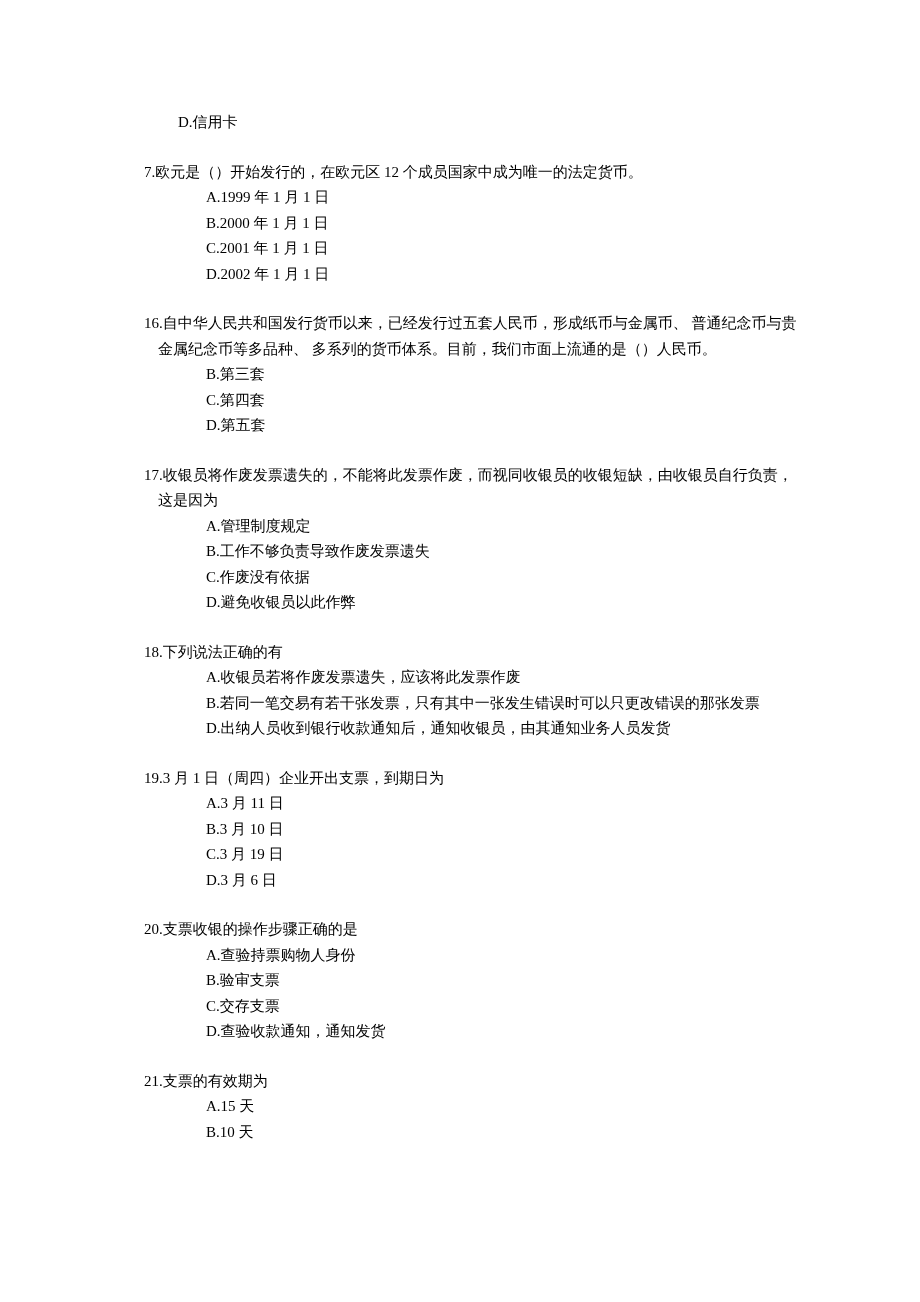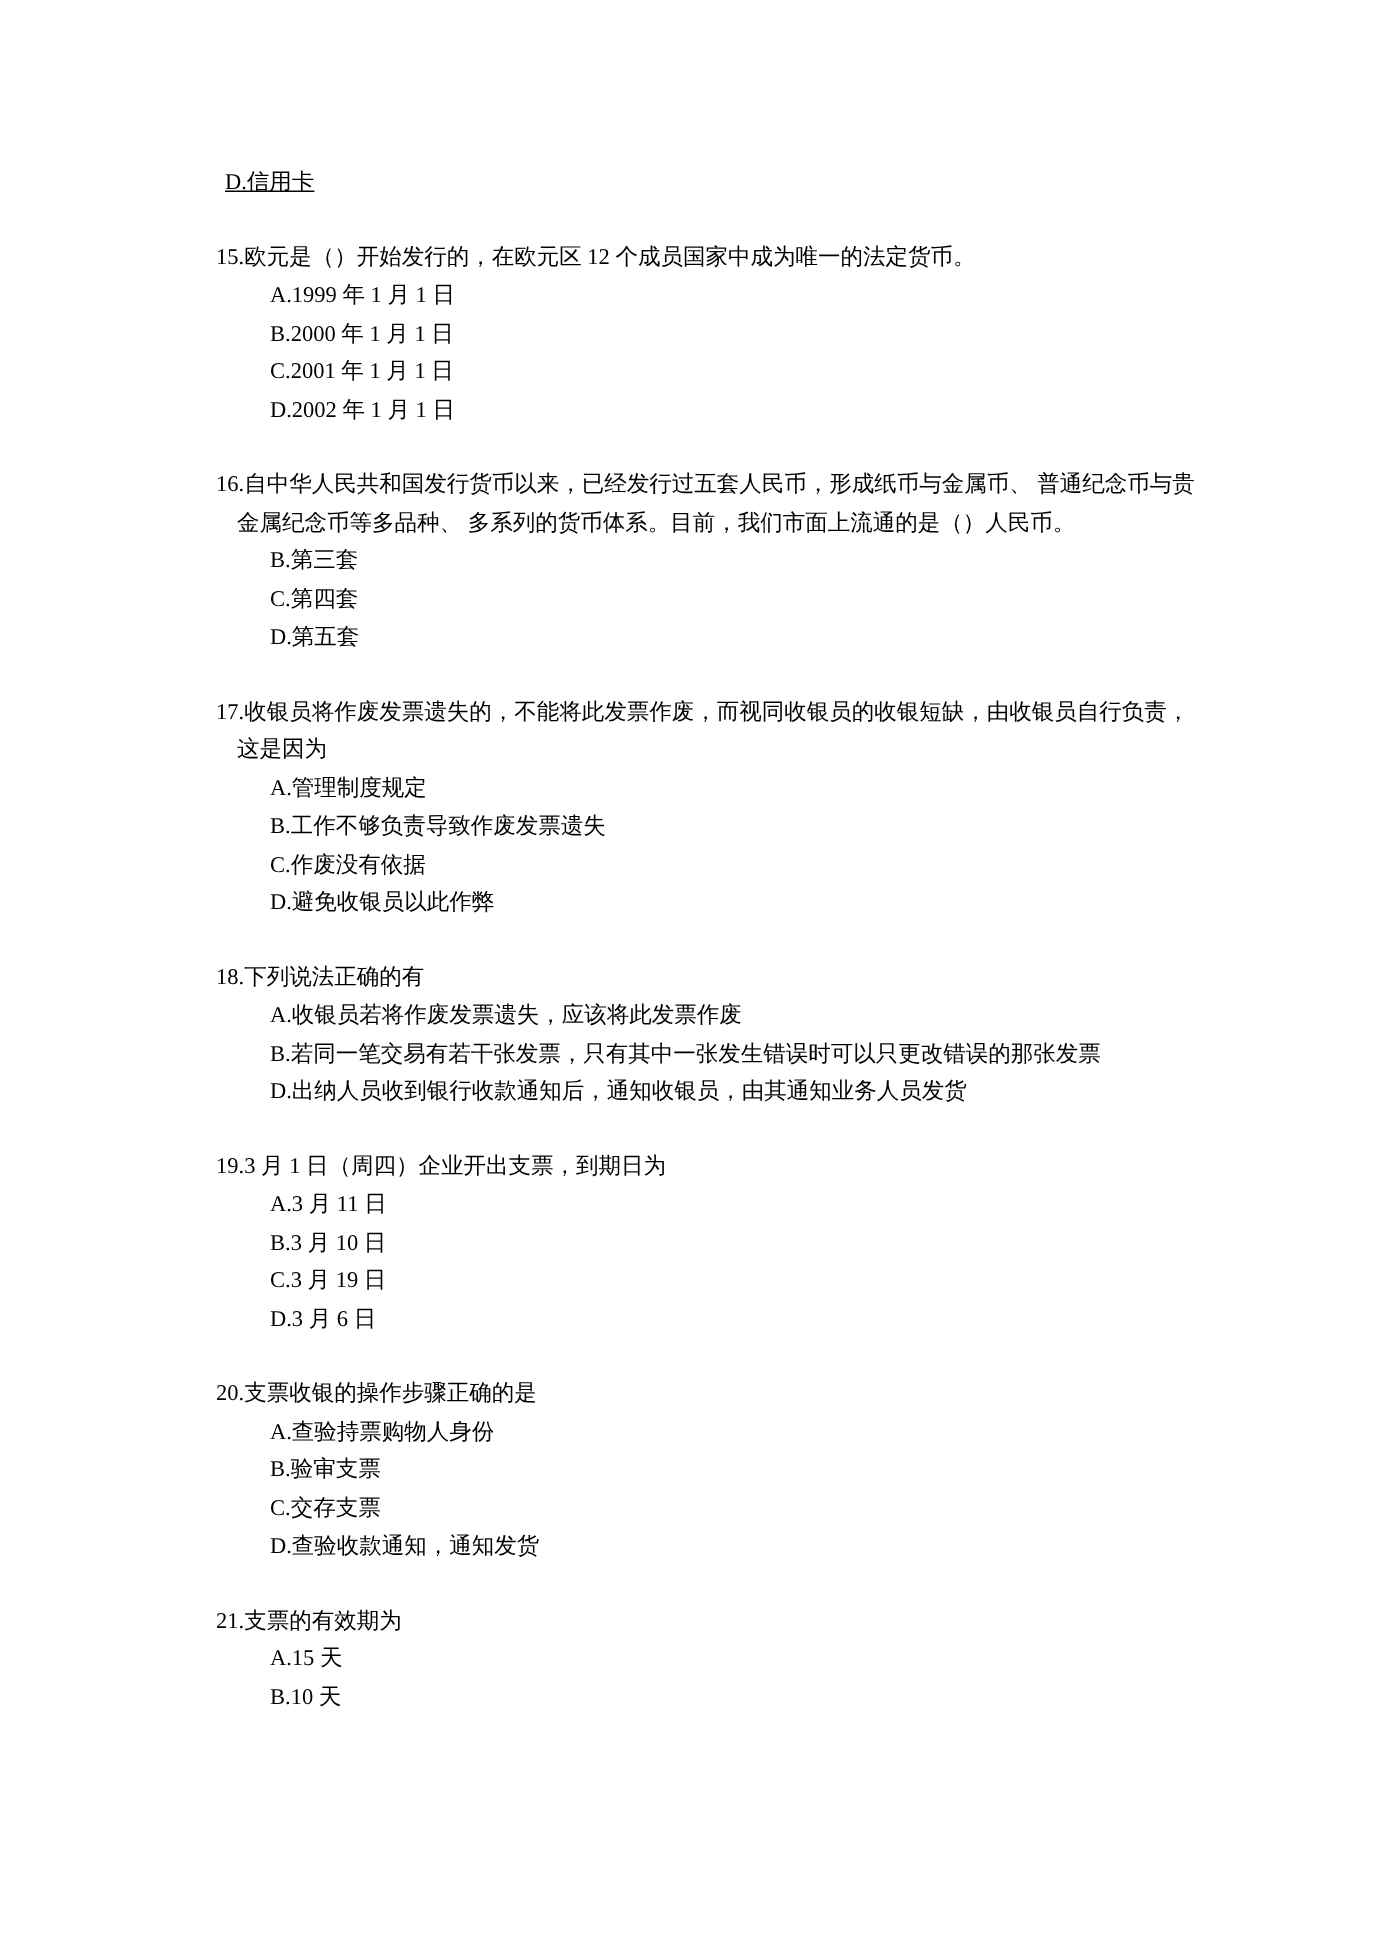--- a/index.html
+++ b/index.html
@@ -7,43 +7,42 @@
       font-size: 15px;
       line-height: 1.7;
       color: #000;
       background: #fff;
       margin: 0;
       padding: 110px 120px 100px 130px;
       width: 920px;
       box-sizing: border-box;
     }
     .orphan-option {
-      margin-left: 20px;
+      margin-left: 48px;
       margin-bottom: 24px;
-      text-decoration: underline;
     }
     .question {
       margin-bottom: 24px;
     }
     .q-text {
       margin-left: 14px;
       text-indent: -14px;
       padding-left: 14px;
     }
     .option {
-      margin-left: 50px;
+      margin-left: 76px;
     }
   </style>
 </head>
 <body>
 
 <div class="orphan-option">D.信用卡</div>
 
 <div class="question">
-  <div class="q-text">15.欧元是（）开始发行的，在欧元区 12 个成员国家中成为唯一的法定货币。</div>
+  <div class="q-text">7.欧元是（）开始发行的，在欧元区 12 个成员国家中成为唯一的法定货币。</div>
   <div class="option">A.1999 年 1 月 1 日</div>
   <div class="option">B.2000 年 1 月 1 日</div>
   <div class="option">C.2001 年 1 月 1 日</div>
   <div class="option">D.2002 年 1 月 1 日</div>
 </div>
 
 <div class="question">
   <div class="q-text">16.自中华人民共和国发行货币以来，已经发行过五套人民币，形成纸币与金属币、 普通纪念币与贵金属纪念币等多品种、 多系列的货币体系。目前，我们市面上流通的是（）人民币。</div>
   <div class="option">B.第三套</div>
   <div class="option">C.第四套</div>

